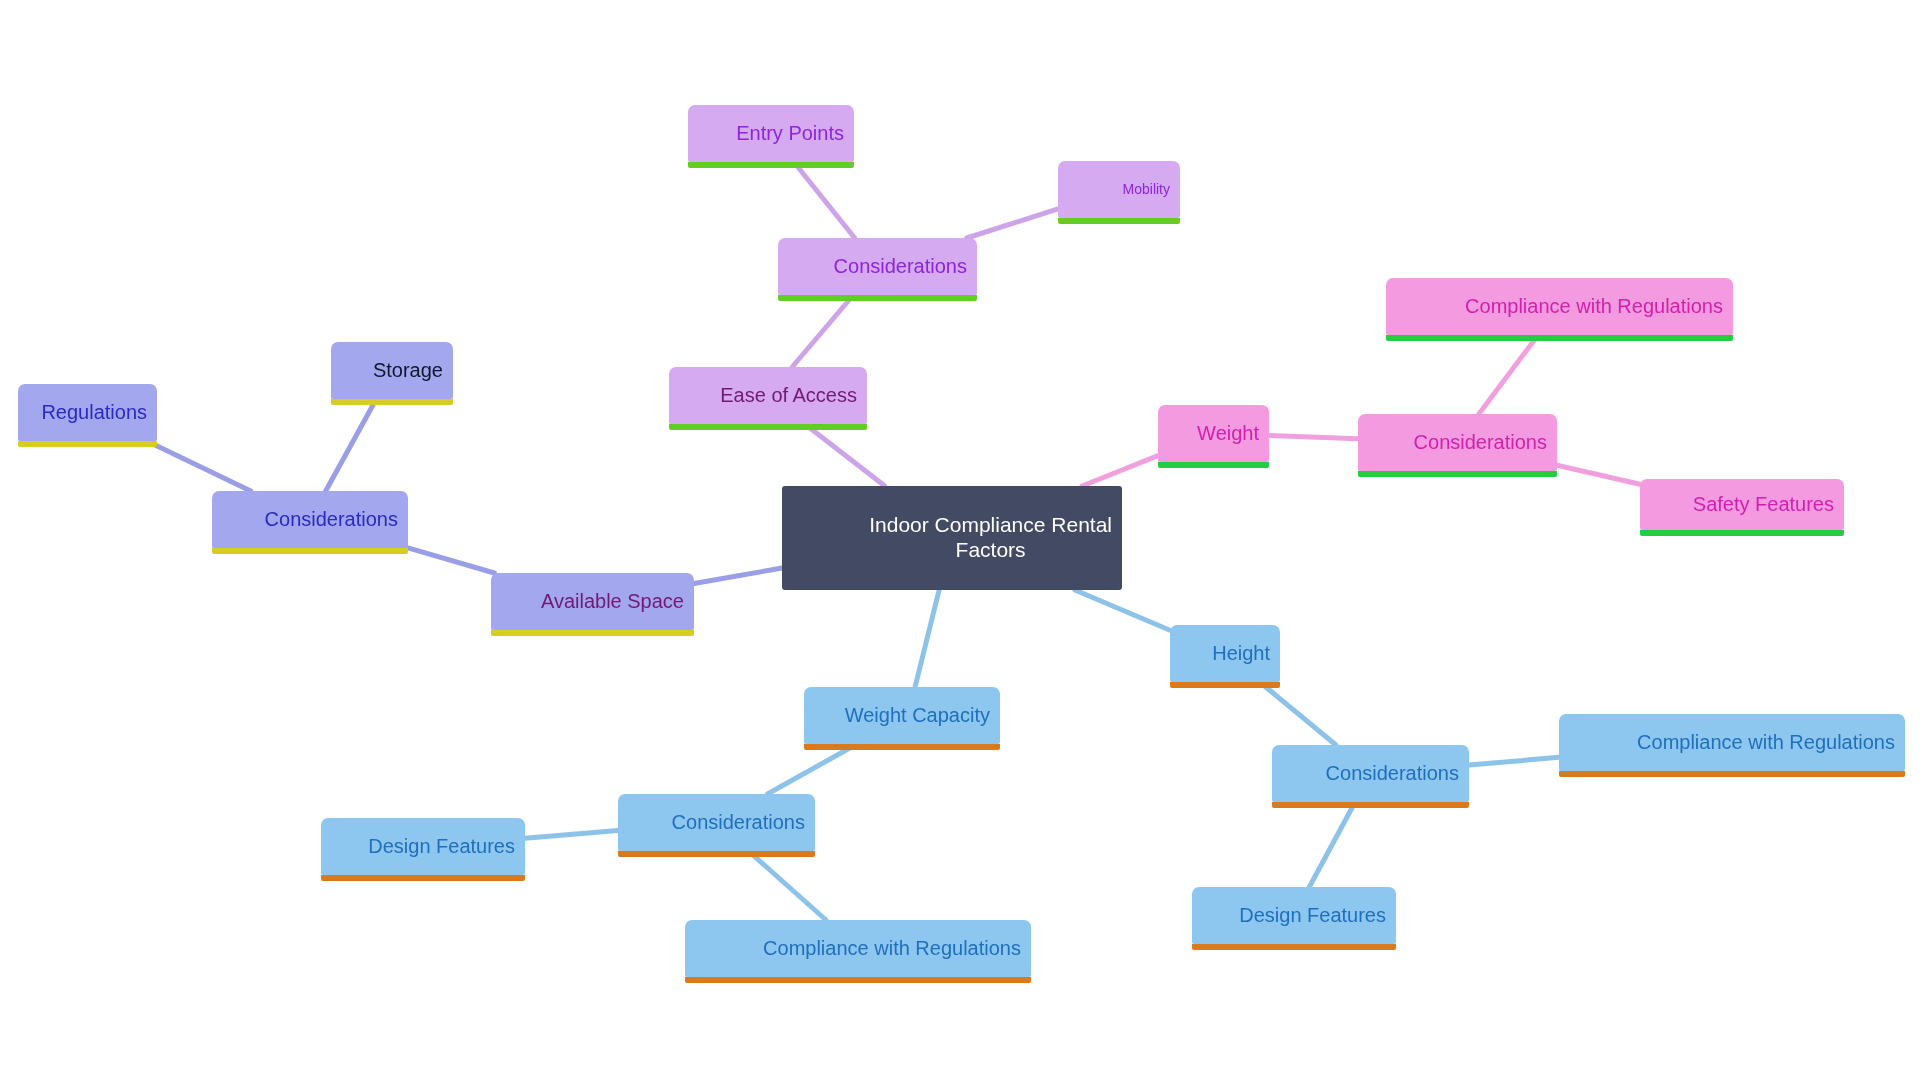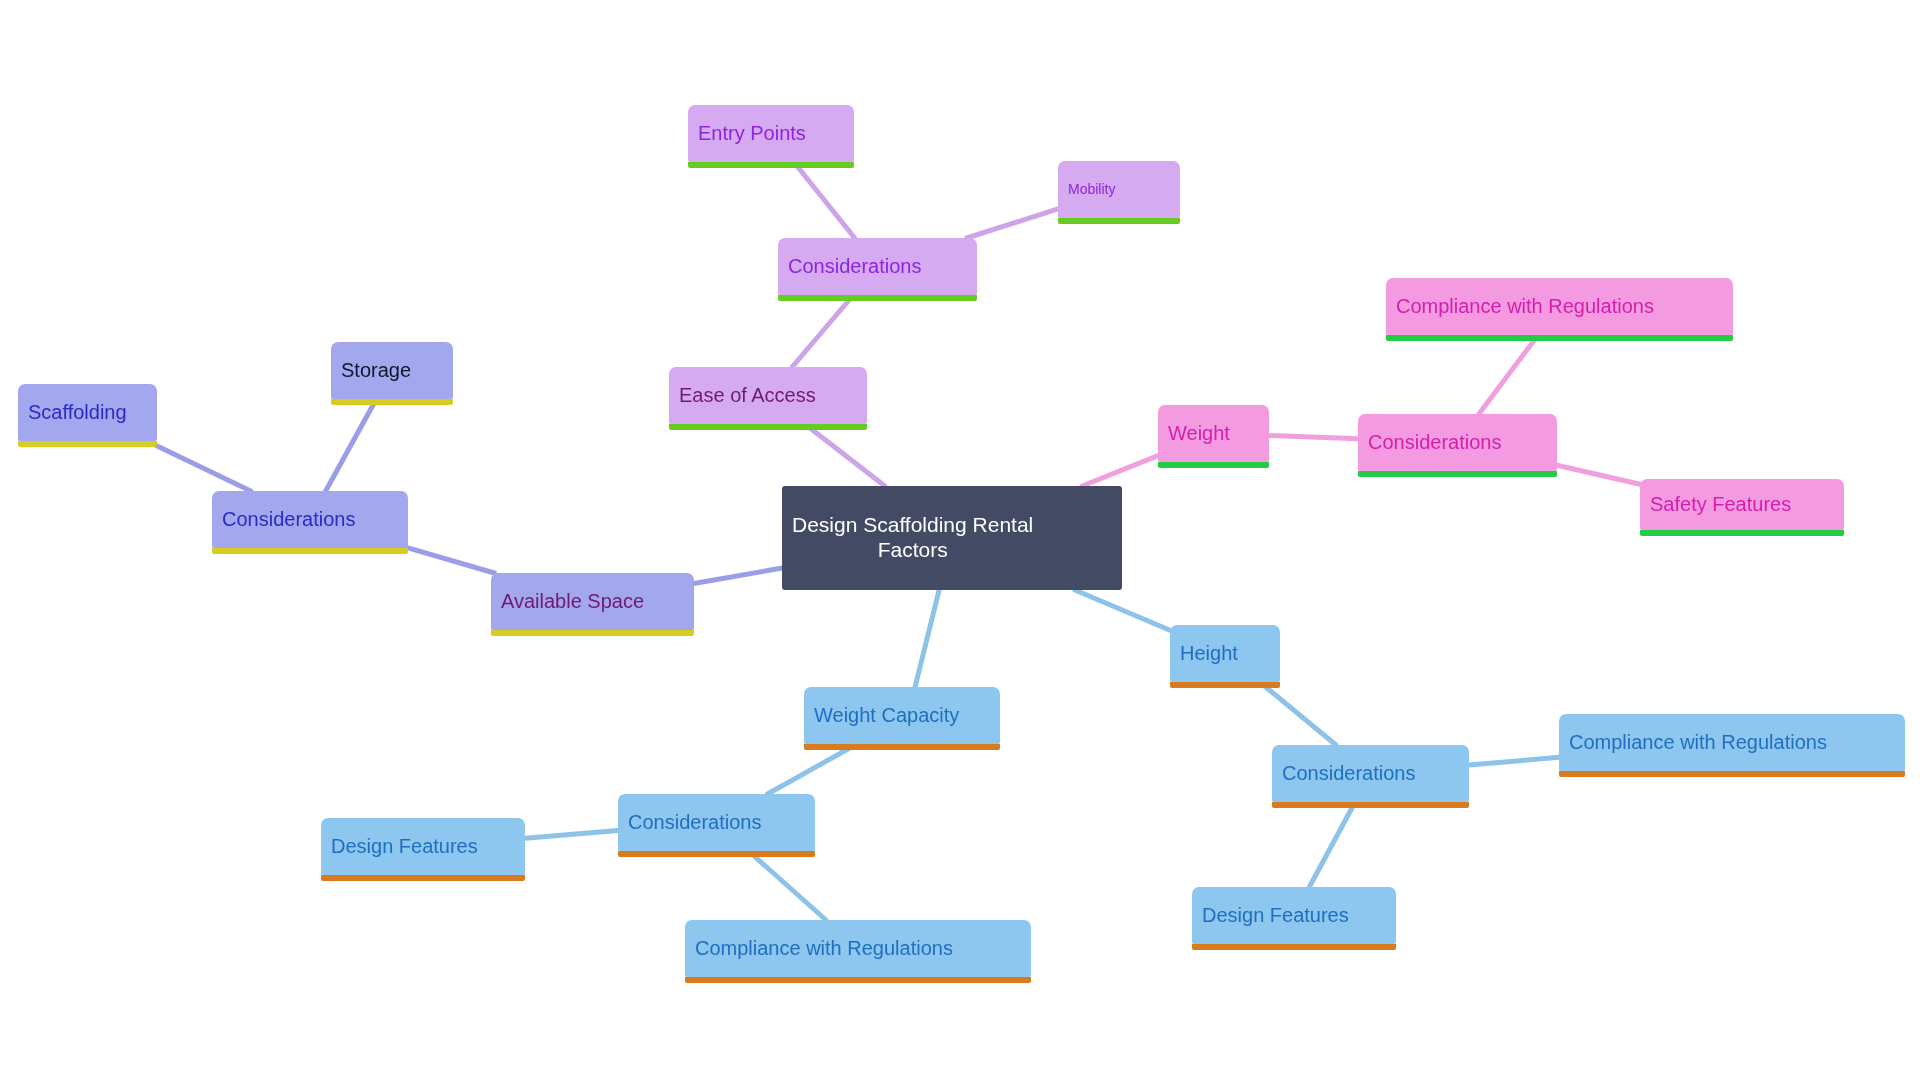--- a/index.html
+++ b/index.html
@@ -23,21 +23,21 @@
     top: 0;
     width: 1920px;
     height: 1080px;
   }
   .node {
     position: absolute;
     box-sizing: border-box;
     border-radius: 7px 7px 2px 2px;
     display: flex;
     align-items: center;
-    justify-content: flex-start;
+    justify-content: flex-end;
     text-align: center;
     line-height: 1.18;
     white-space: pre-line;
     z-index: 5;
   }
   .node .label {
     display: block;
     padding: 0 10px;
   }
   .node .underline {
@@ -72,29 +72,29 @@
       <line x1="1557" y1="465.2328646748682" x2="1640" y2="484.19595782073816" stroke="#f0a0dd" stroke-width="5" stroke-linecap="round"></line>
       <line x1="1074.909090909091" y1="590" x2="1170" y2="630.2307692307693" stroke="#8dc3e8" stroke-width="5" stroke-linecap="round"></line>
       <line x1="1259.55625" y1="682" x2="1335.94375" y2="745" stroke="#8dc3e8" stroke-width="5" stroke-linecap="round"></line>
       <line x1="1469" y1="765.0532503457815" x2="1559" y2="757.33540802213" stroke="#8dc3e8" stroke-width="5" stroke-linecap="round"></line>
       <line x1="1355.1461267605634" y1="802" x2="1309.3538732394366" y2="887" stroke="#8dc3e8" stroke-width="5" stroke-linecap="round"></line>
       <line x1="939.1098591549296" y1="590" x2="915.0647887323944" y2="687" stroke="#8dc3e8" stroke-width="5" stroke-linecap="round"></line>
       <line x1="856.9929906542056" y1="744" x2="767.5070093457944" y2="794" stroke="#8dc3e8" stroke-width="5" stroke-linecap="round"></line>
       <line x1="618" y1="830.5545144804089" x2="525" y2="838.1592844974447" stroke="#8dc3e8" stroke-width="5" stroke-linecap="round"></line>
       <line x1="748.5059523809524" y1="851" x2="825.9940476190476" y2="920" stroke="#8dc3e8" stroke-width="5" stroke-linecap="round"></line>
     </svg>
-<div class="node center" style="left: 782px; top: 486px; width: 340px; height: 104px; background: rgb(67, 74, 99); color: rgb(255, 255, 255); font-size: 21px;"><span class="label">Design Scaffolding Rental
+<div class="node center" style="left: 782px; top: 486px; width: 340px; height: 104px; background: rgb(67, 74, 99); color: rgb(255, 255, 255); font-size: 21px;"><span class="label">Indoor Compliance Rental
 Factors</span></div>
     <div class="node" style="left: 669px; top: 367px; width: 198px; height: 57px; background: rgb(214, 170, 240); color: #701a75; font-size: 20px;"><span class="label">Ease of Access</span><span class="underline" style="background: rgb(102, 204, 34);"></span></div>
     <div class="node" style="left: 778px; top: 238px; width: 199px; height: 57px; background: rgb(214, 170, 240); color: rgb(142, 36, 224); font-size: 20px;"><span class="label">Considerations</span><span class="underline" style="background: rgb(102, 204, 34);"></span></div>
     <div class="node" style="left: 688px; top: 105px; width: 166px; height: 57px; background: rgb(214, 170, 240); color: rgb(142, 36, 224); font-size: 20px;"><span class="label">Entry Points</span><span class="underline" style="background: rgb(102, 204, 34);"></span></div>
     <div class="node" style="left: 1058px; top: 161px; width: 122px; height: 57px; background: rgb(214, 170, 240); color: rgb(142, 36, 224); font-size: 14px;"><span class="label">Mobility</span><span class="underline" style="background: rgb(102, 204, 34);"></span></div>
     <div class="node" style="left: 491px; top: 573px; width: 203px; height: 57px; background: rgb(163, 168, 238); color: #701a75; font-size: 20px;"><span class="label">Available Space</span><span class="underline" style="background: rgb(214, 204, 34);"></span></div>
     <div class="node" style="left: 212px; top: 491px; width: 196px; height: 57px; background: rgb(163, 168, 238); color: rgb(42, 42, 196); font-size: 20px;"><span class="label">Considerations</span><span class="underline" style="background: rgb(214, 204, 34);"></span></div>
-    <div class="node" style="left: 18px; top: 384px; width: 139px; height: 57px; background: rgb(163, 168, 238); color: rgb(42, 42, 196); font-size: 20px;"><span class="label">Scaffolding</span><span class="underline" style="background: rgb(214, 204, 34);"></span></div>
+    <div class="node" style="left: 18px; top: 384px; width: 139px; height: 57px; background: rgb(163, 168, 238); color: rgb(42, 42, 196); font-size: 20px;"><span class="label">Regulations</span><span class="underline" style="background: rgb(214, 204, 34);"></span></div>
     <div class="node" style="left: 331px; top: 342px; width: 122px; height: 57px; background: rgb(163, 168, 238); color: #0f172a; font-size: 20px;"><span class="label">Storage</span><span class="underline" style="background: rgb(214, 204, 34);"></span></div>
     <div class="node" style="left: 1158px; top: 405px; width: 111px; height: 57px; background: rgb(244, 154, 224); color: rgb(212, 31, 174); font-size: 20px;"><span class="label">Weight</span><span class="underline" style="background: rgb(34, 204, 68);"></span></div>
     <div class="node" style="left: 1358px; top: 414px; width: 199px; height: 57px; background: rgb(244, 154, 224); color: rgb(212, 31, 174); font-size: 20px;"><span class="label">Considerations</span><span class="underline" style="background: rgb(34, 204, 68);"></span></div>
     <div class="node" style="left: 1386px; top: 278px; width: 347px; height: 57px; background: rgb(244, 154, 224); color: rgb(212, 31, 174); font-size: 20px;"><span class="label">Compliance with Regulations</span><span class="underline" style="background: rgb(34, 204, 68);"></span></div>
     <div class="node" style="left: 1640px; top: 479px; width: 204px; height: 51px; background: rgb(244, 154, 224); color: rgb(212, 31, 174); font-size: 20px;"><span class="label">Safety Features</span><span class="underline" style="background: rgb(34, 204, 68);"></span></div>
     <div class="node" style="left: 1170px; top: 625px; width: 110px; height: 57px; background: rgb(141, 199, 240); color: rgb(31, 111, 191); font-size: 20px;"><span class="label">Height</span><span class="underline" style="background: rgb(217, 122, 31);"></span></div>
     <div class="node" style="left: 1272px; top: 745px; width: 197px; height: 57px; background: rgb(141, 199, 240); color: rgb(31, 111, 191); font-size: 20px;"><span class="label">Considerations</span><span class="underline" style="background: rgb(217, 122, 31);"></span></div>
     <div class="node" style="left: 1559px; top: 714px; width: 346px; height: 57px; background: rgb(141, 199, 240); color: rgb(31, 111, 191); font-size: 20px;"><span class="label">Compliance with Regulations</span><span class="underline" style="background: rgb(217, 122, 31);"></span></div>
     <div class="node" style="left: 1192px; top: 887px; width: 204px; height: 57px; background: rgb(141, 199, 240); color: rgb(31, 111, 191); font-size: 20px;"><span class="label">Design Features</span><span class="underline" style="background: rgb(217, 122, 31);"></span></div>
     <div class="node" style="left: 804px; top: 687px; width: 196px; height: 57px; background: rgb(141, 199, 240); color: rgb(31, 111, 191); font-size: 20px;"><span class="label">Weight Capacity</span><span class="underline" style="background: rgb(217, 122, 31);"></span></div>

